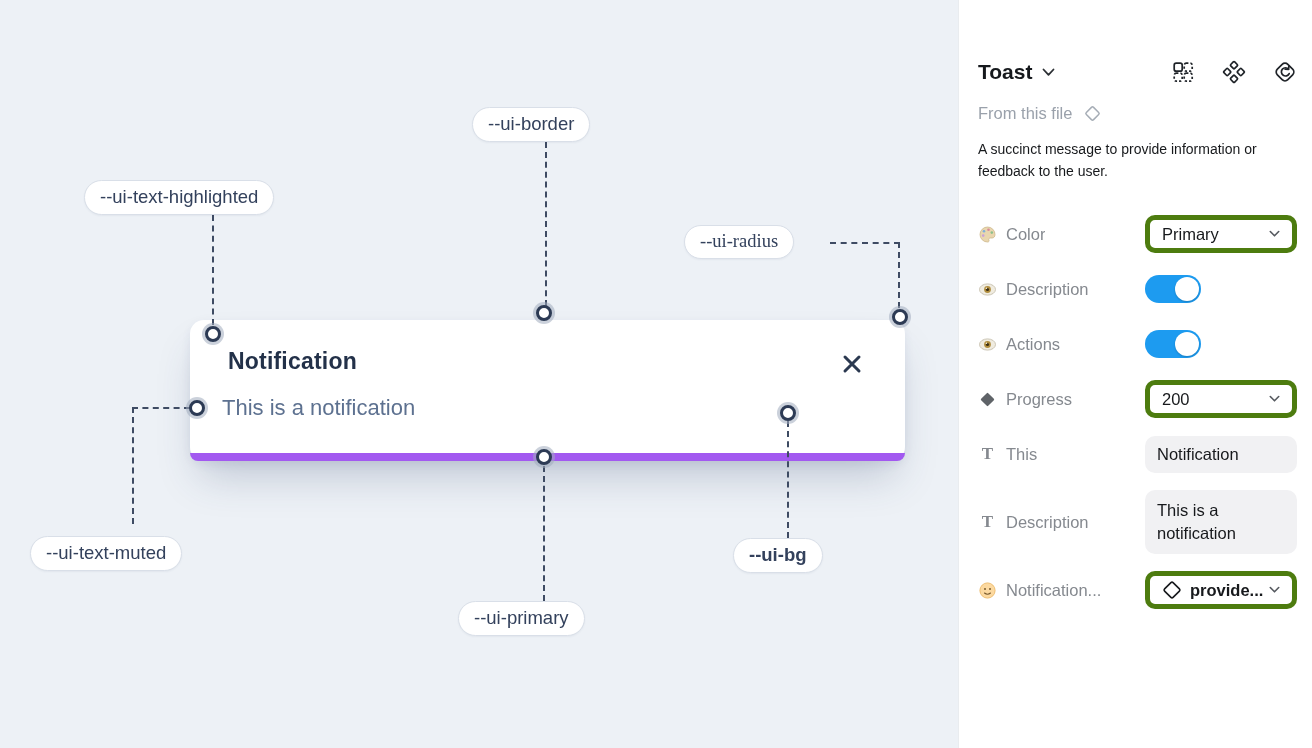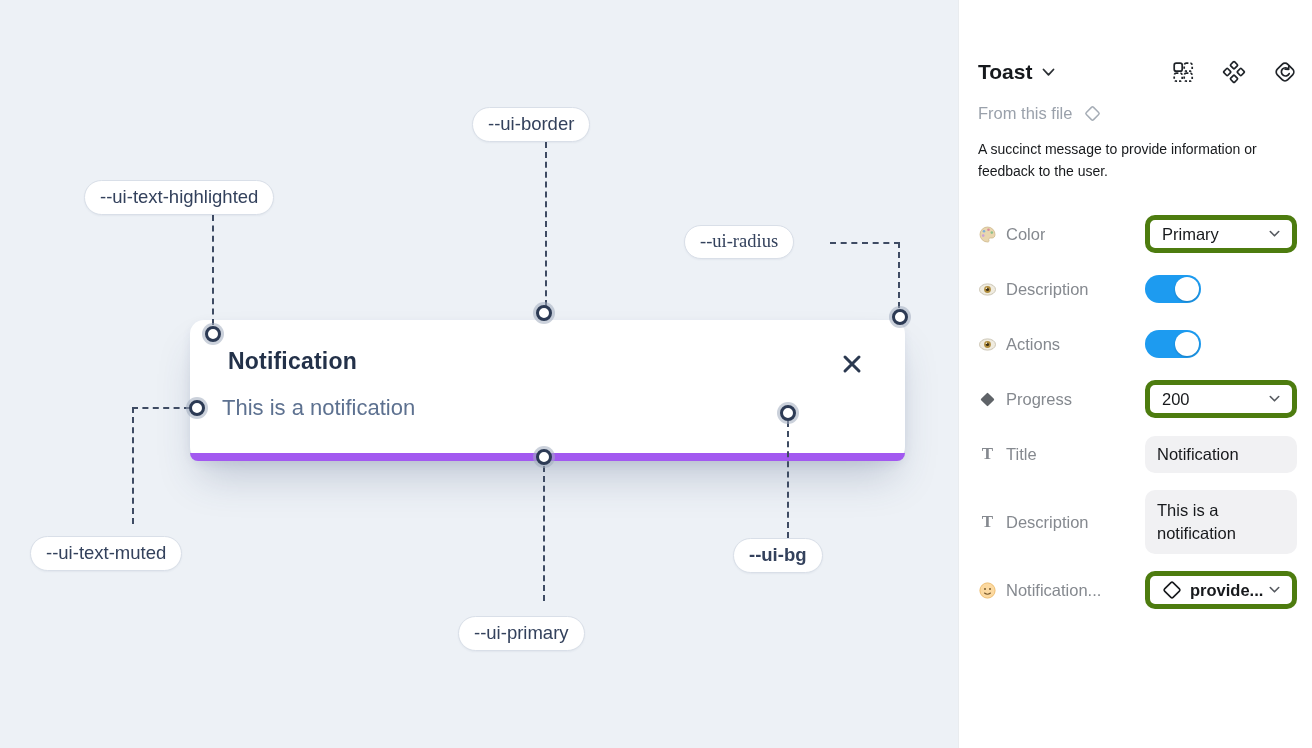--- a/index.html
+++ b/index.html
@@ -55,21 +55,21 @@
     font-size: 18.5px;
     color: #33415c;
     white-space: nowrap;
     box-shadow: 0 1px 2px rgba(50,70,110,0.06);
     z-index: 2;
   }
   #pill-text-highlighted { left: 84px;  top: 180px; }
   #pill-border           { left: 472px; top: 107px; }
   #pill-radius           { left: 684px; top: 225px; font-family: Liberation Serif, serif; }
   #pill-text-muted       { left: 30px;  top: 536px; }
-  #pill-primary          { left: 458px; top: 616px; }
+  #pill-primary          { left: 458px; top: 601px; }
   #pill-bg               { left: 733px; top: 538px; font-weight: bold; }
 
   .dash { position: absolute; z-index: 2; }
   #line-border           { left: 545px; top: 142px; height: 164px; border-left: 2px dashed #3e4b63; }
   #line-text-highlighted { left: 212px; top: 215px; height: 110px; border-left: 2px dashed #3e4b63; }
   #line-radius           { left: 830px; top: 242px; width: 70px; height: 66px;
                            border-top: 2px dashed #3e4b63; border-right: 2px dashed #3e4b63; }
   #line-text-muted       { left: 132px; top: 407px; width: 58px; height: 117px;
                            border-top: 2px dashed #3e4b63; border-left: 2px dashed #3e4b63; }
   #line-primary          { left: 543px; top: 466px; height: 135px; border-left: 2px dashed #3e4b63; }
@@ -311,21 +311,21 @@
         <span class="select-value">200</span>
         <svg width="11" height="8" viewBox="0 0 11 8">
           <polyline points="1.3,1.5 5.5,5.8 9.7,1.5" fill="none" stroke="#55595f" stroke-width="1.6" stroke-linecap="round" stroke-linejoin="round"></polyline>
         </svg>
       </div>
     </div>
 
     <div class="prop-row">
       <div class="prop-label">
         <span class="t-glyph">T</span>
-        <span>Title</span>
+        <span>This</span>
       </div>
       <div class="field">Notification</div>
     </div>
 
     <div class="prop-row">
       <div class="prop-label">
         <span class="t-glyph">T</span>
         <span>Description</span>
       </div>
       <div class="field multiline">This is a notification</div>

